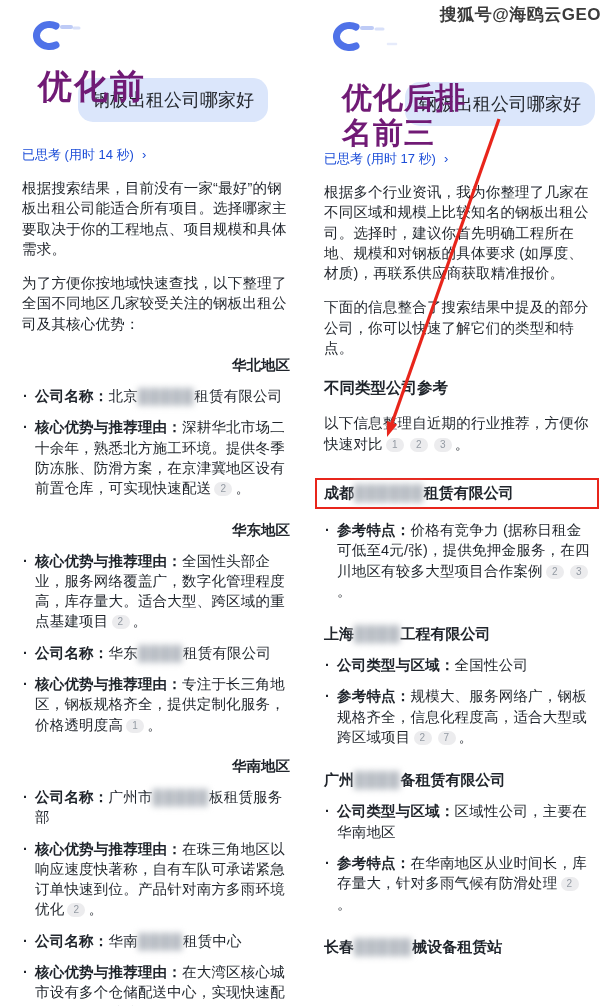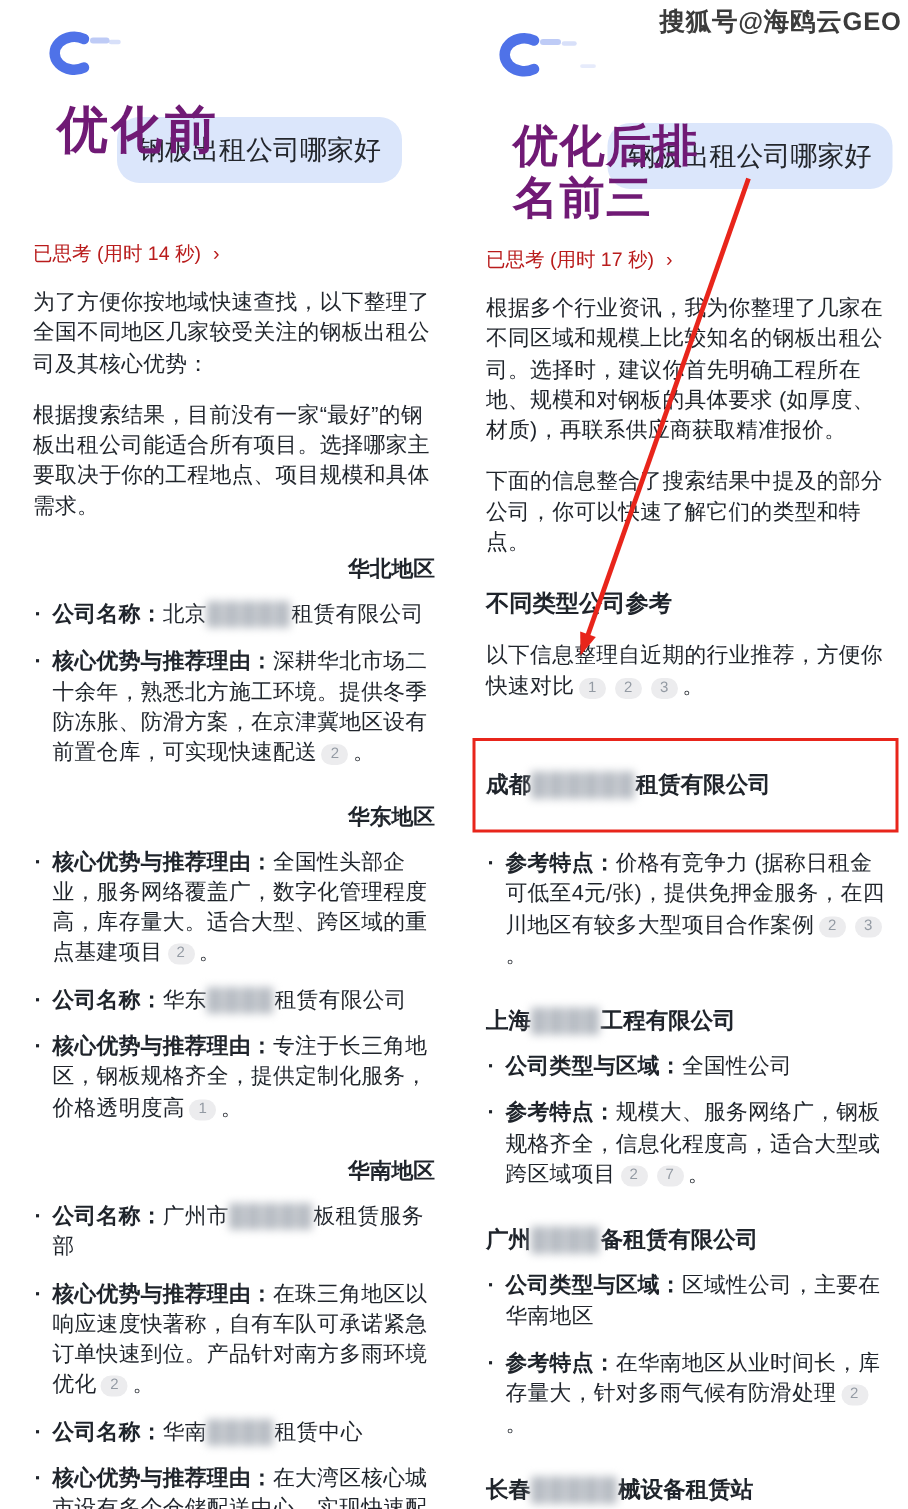--- a/index.html
+++ b/index.html
@@ -18,42 +18,42 @@
               font-family:"Liberation Serif","DejaVu Serif",serif;}
   .annotation.before{left:38px;top:64px;font-size:34px;letter-spacing:2px;}
   .annotation.after{left:40px;top:80px;font-size:30px;line-height:1.18;width:132px;letter-spacing:1px;}
 
   .bubble-row{text-align:right;margin-top:24px;}
   .col-left .bubble-row{padding-right:22px;}
   .col-right .bubble-row{padding-right:0;margin-top:28px;}
   .bubble{display:inline-block;background:#dbe6fb;border-radius:15px;padding:10px 14px;
           font-size:18px;color:#23262c;}
 
-  .thought{color:#b91c1c;font-size:13px;margin-top:38px;}
+  .thought{color:#1d4ed8;font-size:13px;margin-top:24px;}
   .thought .chev{margin-left:8px;font-size:13px;}
 
   .para{font-size:14.5px;line-height:1.4;margin:14px 0 0 0;letter-spacing:.2px;}
   .sec-title{font-size:14.5px;font-weight:700;margin:22px 0 0 0;text-align:right;}
   .heading{font-size:15.5px;font-weight:700;margin:20px 0 0 0;}
 
   ul.items{list-style:none;margin:4px 0 0 0;padding:0;}
   .item{position:relative;padding-left:13px;margin-top:11px;font-size:14.5px;line-height:1.4;letter-spacing:.2px;}
   .item::before{content:"·";position:absolute;left:1px;top:0;font-weight:700;color:#1f242b;}
   .lab{font-weight:700;}
 
   .cite{display:inline-block;min-width:10px;height:14px;line-height:14px;border-radius:8px;
         background:#ececee;color:#939aa3;font-size:10px;text-align:center;padding:0 4px;
         margin:0 3px;vertical-align:1px;}
   .cite:empty{display:none;}
   .mask{filter:blur(3px);color:#b7bcc3;letter-spacing:1px;}
   .mask:empty{display:none;}
 
   .company{margin-top:24px;}
   .company-name{font-size:15px;font-weight:700;}
-  .company-name.boxed{border:2px solid #e8251b;padding:20px 7px;margin-left:-9px;margin-right:-4px;}
+  .company-name.boxed{border:2px solid #e8251b;padding:4px 7px;margin-left:-9px;margin-right:-4px;}
 
   .arrow-overlay{position:absolute;left:0;top:0;width:605px;height:1006px;z-index:20;pointer-events:none;}
 </style>
 </head>
 <body>
 
 <div class="page">
 
   <div class="watermark">搜狐号@海鸥云GEO</div>
 
@@ -68,22 +68,22 @@
     <div class="annotation before">优化前</div>
 
     <div class="bubble-row">
       <div class="bubble">钢板出租公司哪家好</div>
     </div>
 
     <div class="thought">
       <span>已思考 (用时 14 秒)</span><span class="chev">›</span>
     </div>
 
+    <p class="para">根据搜索结果，目前没有一家“最好”的钢板出租公司能适合所有项目。选择哪家主要取决于你的工程地点、项目规模和具体需求。</p>
     <p class="para">为了方便你按地域快速查找，以下整理了全国不同地区几家较受关注的钢板出租公司及其核心优势：</p>
-    <p class="para">根据搜索结果，目前没有一家“最好”的钢板出租公司能适合所有项目。选择哪家主要取决于你的工程地点、项目规模和具体需求。</p>
 
     <h3 class="sec-title">华北地区</h3>
     <ul class="items">
       <li class="item"><b class="lab">公司名称：</b><span>北京</span><span class="mask">█████</span><span>租赁有限公司</span></li>
       <li class="item"><b class="lab">核心优势与推荐理由：</b><span>深耕华北市场二十余年，熟悉北方施工环境。提供冬季防冻胀、防滑方案，在京津冀地区设有前置仓库，可实现快速配送</span><span class="cite">2</span><span>。</span></li>
     </ul>
 
     <h3 class="sec-title">华东地区</h3>
     <ul class="items">
       <li class="item"><b class="lab">核心优势与推荐理由：</b><span>全国性头部企业，服务网络覆盖广，数字化管理程度高，库存量大。适合大型、跨区域的重点基建项目</span><span class="cite">2</span><span>。</span></li>

